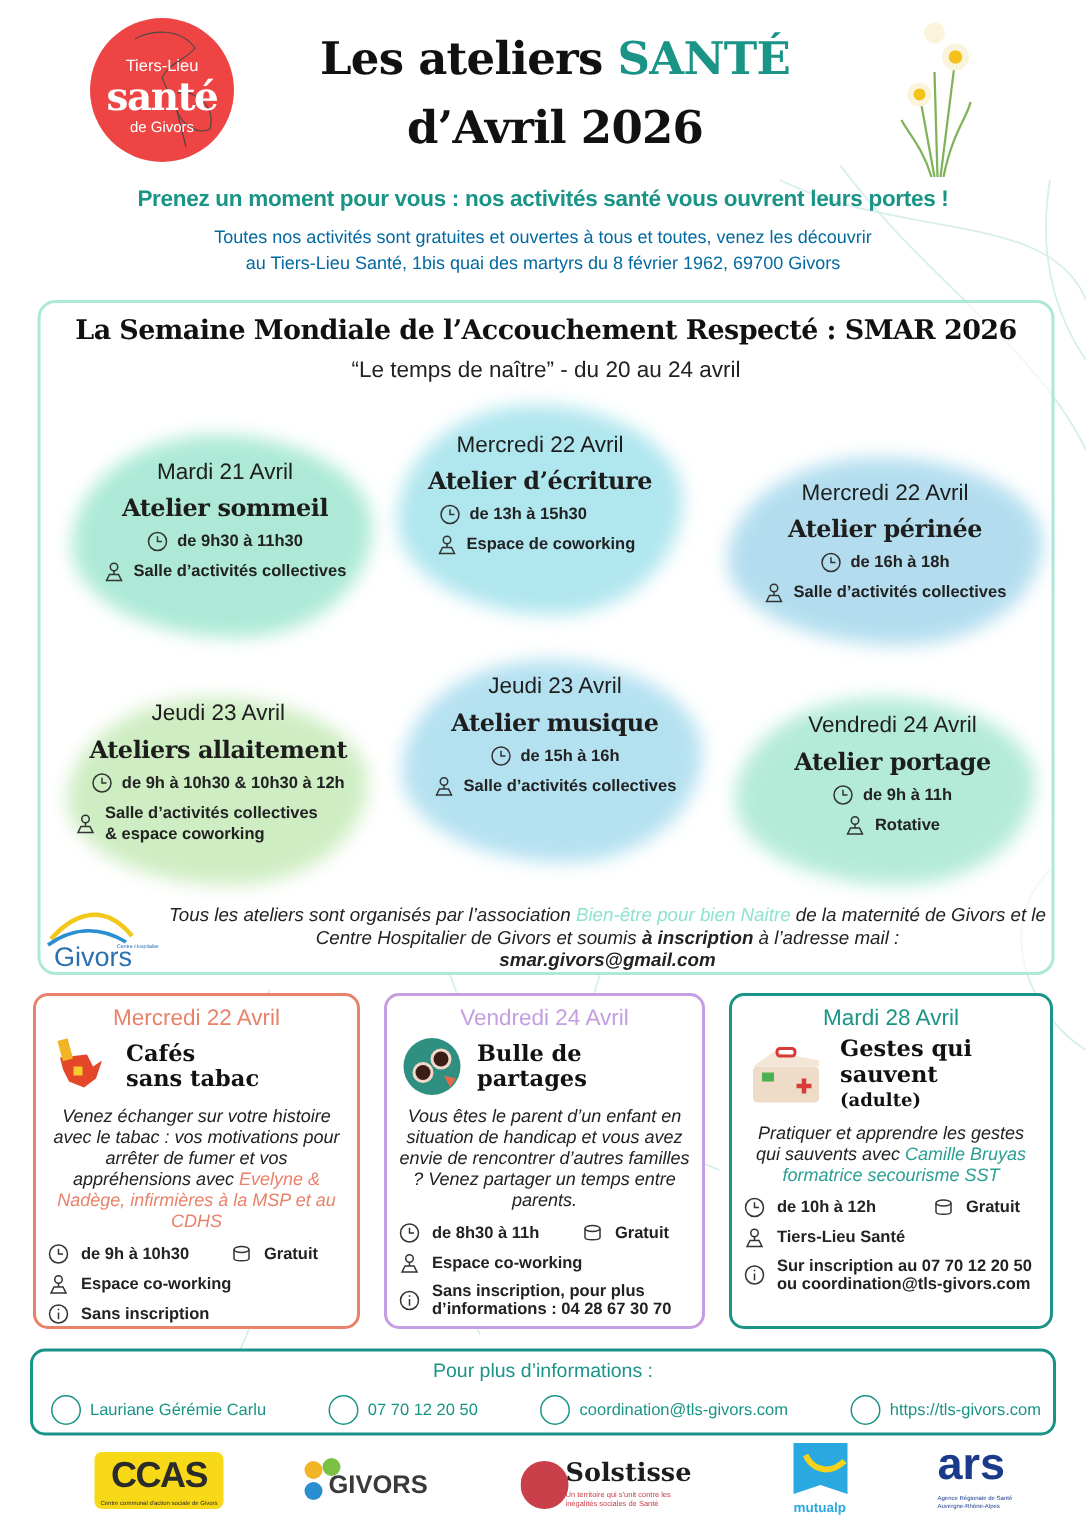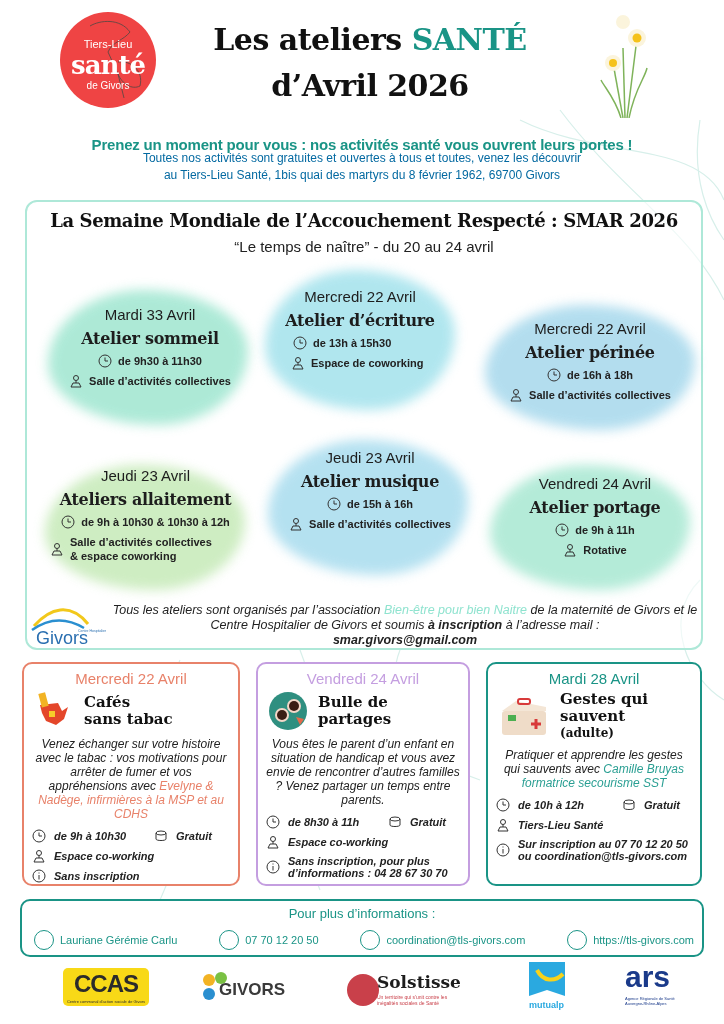--- a/index.html
+++ b/index.html
@@ -16,21 +16,21 @@
   .logo .l1 { position: absolute; top: 26px; width: 100%; font-size: 11px; }
   .logo .l2 { position: absolute; top: 38px; width: 100%; font-size: 26px; font-weight: bold; font-family: "DejaVu Serif", serif; letter-spacing: -1px; }
   .logo .l3 { position: absolute; top: 68px; width: 100%; font-size: 10px; }
 
   .title1 { left: 200px; top: 22px; width: 340px; text-align: center; font-size: 30px; font-weight: bold; font-family: "DejaVu Serif", serif; color: #111; letter-spacing: -0.5px; }
   .title1 .hl { color: #1a9486; }
   .title2 { left: 200px; top: 68px; width: 340px; text-align: center; font-size: 30px; font-weight: bold; font-family: "DejaVu Serif", serif; color: #111; letter-spacing: -0.5px; }
 
   .flower { left: 585px; top: 8px; width: 80px; height: 110px; }
 
-  .tagline { left: 0; top: 136px; width: 724px; text-align: center; font-size: 15px; font-weight: bold; color: #1a9486; font-family: "Liberation Sans", sans-serif; letter-spacing: -0.2px; }
+  .tagline { left: 0; top: 124px; width: 724px; text-align: center; font-size: 15px; font-weight: bold; color: #1a9486; font-family: "Liberation Sans", sans-serif; letter-spacing: -0.2px; }
   .intro { left: 0; top: 150px; width: 724px; text-align: center; font-size: 12px; color: #0369a1; line-height: 17px; }
 
   
   .smar-box { left: 25px; top: 200px; width: 678px; height: 450px; border: 2px solid #aee8d8; border-radius: 12px; background: rgba(255,255,255,0.6); }
   .smar-title { left: 25px; top: 210px; width: 678px; text-align: center; font-size: 18px; font-weight: bold; font-family: "DejaVu Serif", serif; color: #111; letter-spacing: -0.4px; }
   .smar-sub { left: 25px; top: 238px; width: 678px; text-align: center; font-size: 15px; color: #222; }
 
   .blob { position: absolute; border-radius: 48% 52% 45% 55% / 55% 45% 55% 45%; filter: blur(6px); }
   .card { position: absolute; text-align: center; }
   .card .day { font-size: 15px; color: #1d1d1d; }
@@ -50,21 +50,21 @@
   .bcard.c1 { left: 22px; width: 218px; border-color: #e8826a; }
   .bcard.c2 { left: 256px; width: 214px; border-color: #c49ee0; }
   .bcard.c3 { left: 486px; width: 216px; border-color: #1a9486; }
   .bcard .bday { font-size: 15px; margin-top: 2px; }
   .bcard .bhead { display: flex; align-items: center; justify-content: flex-start; gap: 8px; margin-top: 4px; }
   .bcard .btitle { font-family: "DejaVu Serif", serif; font-weight: bold; font-size: 15px; line-height: 17px; text-align: left; color: #111; }
   .bcard .btitle small { font-size: 12px; display: block; }
   .bcard .bdesc { font-size: 12px; font-style: italic; line-height: 14px; color: #222; margin-top: 6px; }
   .bcard .bdesc .hl1 { color: #e8826a; }
   .bcard .bdesc .hl3 { color: #2a9f93; }
-  .bcard .binfo { text-align: left; font-size: 11px; font-weight: bold; color: #222; margin-top: 8px; font-style: italic; }
+  .bcard .binfo { text-align: left; font-size: 11px; font-weight: bold; color: #222; margin-top: 8px; }
   .bcard .binfo .r { display: flex; align-items: center; gap: 8px; margin-top: 6px; line-height: 12px; }
   .bcard .binfo .r .gap { flex: 1; }
   .pic { width: 44px; height: 40px; flex: 0 0 44px; }
 
   
   .contact-box { left: 20px; top: 899px; width: 684px; height: 58px; border: 2px solid #1a9486; border-radius: 10px; }
   .contact-title { left: 20px; top: 906px; width: 684px; text-align: center; font-size: 13px; color: #1a9486; }
   .contacts { left: 34px; top: 930px; width: 660px; display: flex; justify-content: space-between; font-size: 11px; color: #1a9486; }
   .contacts .c { display: flex; align-items: center; gap: 6px; }
   .contacts .ci { width: 20px; height: 20px; border: 1.5px solid #1a9486; border-radius: 50%; display: inline-block; position: relative; }
@@ -139,21 +139,21 @@
 <div class="abs smar-sub">“Le temps de naître” - du 20 au 24 avril</div>
 
 <div class="blob" style="left:48px;top:290px;width:200px;height:135px;background:#9fe6d0;opacity:0.85;"></div>
 <div class="blob" style="left:265px;top:270px;width:190px;height:140px;background:#a3e2ec;opacity:0.85;"></div>
 <div class="blob" style="left:485px;top:305px;width:210px;height:125px;background:#a6d8ec;opacity:0.85;"></div>
 <div class="blob" style="left:45px;top:465px;width:200px;height:125px;background:#c6eab8;opacity:0.85;"></div>
 <div class="blob" style="left:268px;top:440px;width:200px;height:135px;background:#a8dcee;opacity:0.85;"></div>
 <div class="blob" style="left:490px;top:465px;width:200px;height:125px;background:#a8e8d2;opacity:0.85;"></div>
 
 <div class="card" style="left:60px;top:306px;width:180px;">
-  <div class="day">Mardi 33 Avril</div>
+  <div class="day">Mardi 21 Avril</div>
   <div class="name">Atelier sommeil</div>
   <div class="row">
     <svg class="ic" viewBox="0 0 14 14">
         <circle cx="7" cy="7" r="6" fill="none" stroke="#333" stroke-width="1"></circle>
         <path d="M7 3.5 V7 H10" fill="none" stroke="#333" stroke-width="1"></path>
       </svg>
     <span>de 9h30 à 11h30</span>
   </div>
   <div class="row">
     <svg class="ic" viewBox="0 0 14 14">

